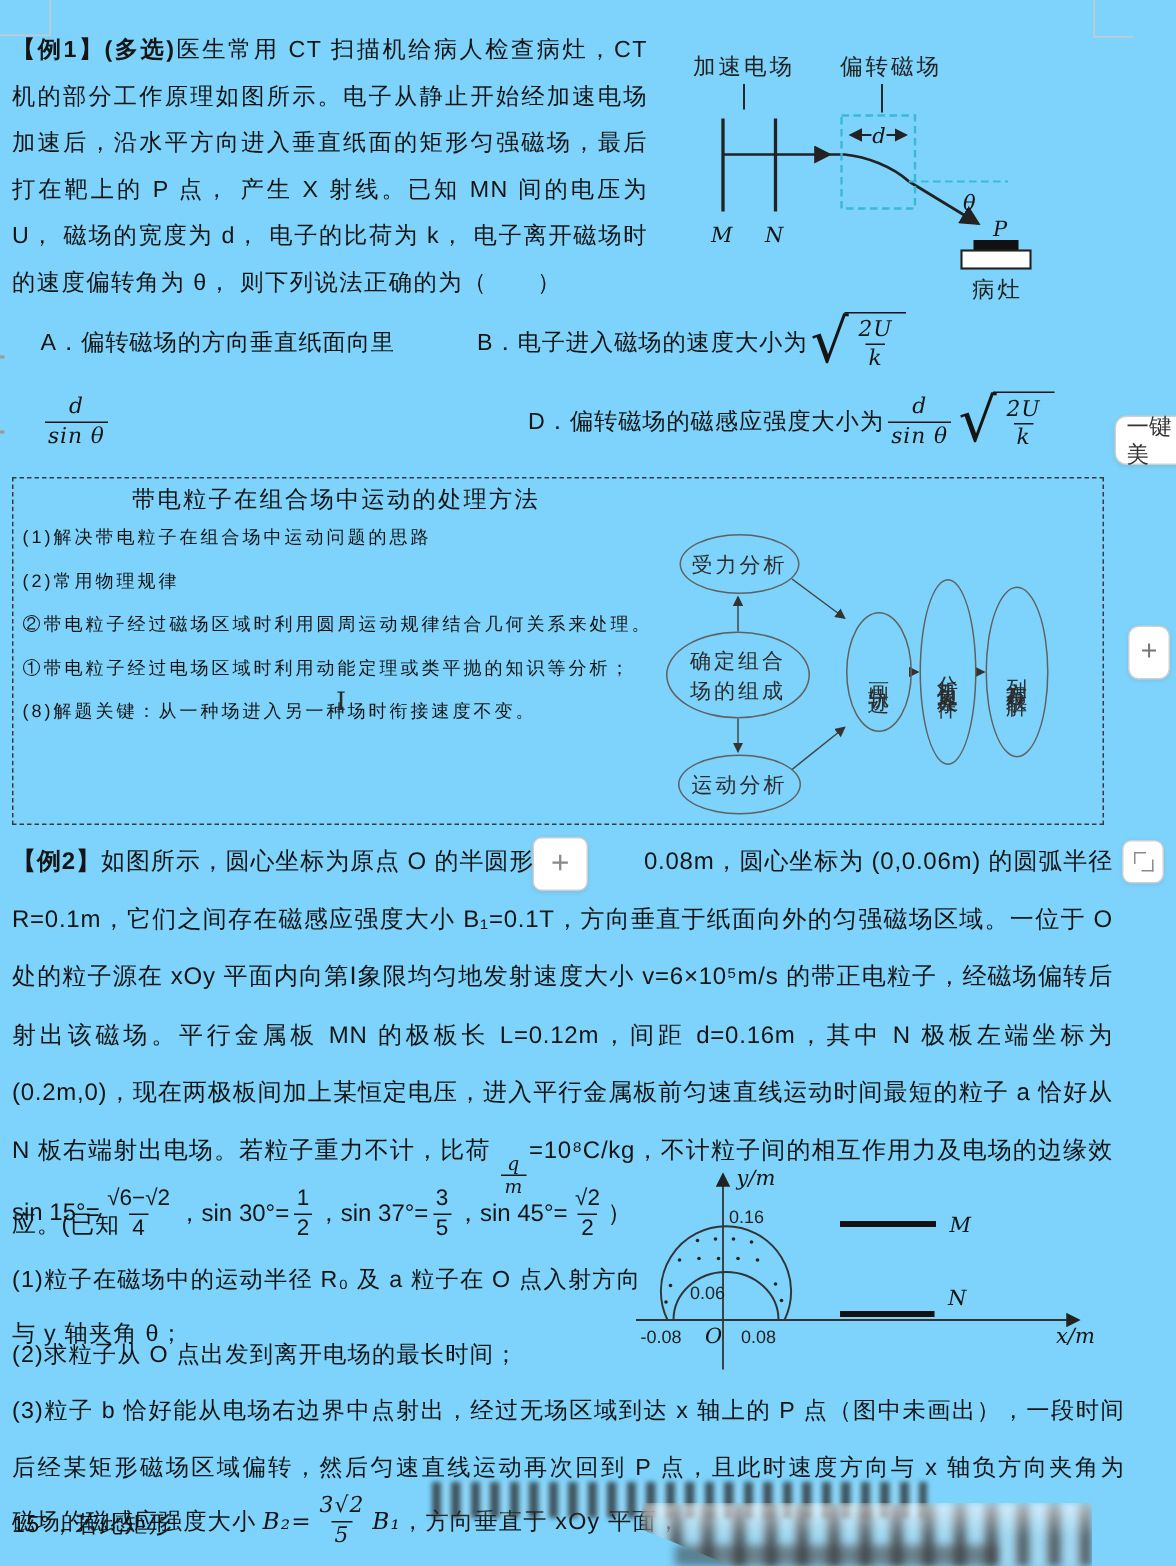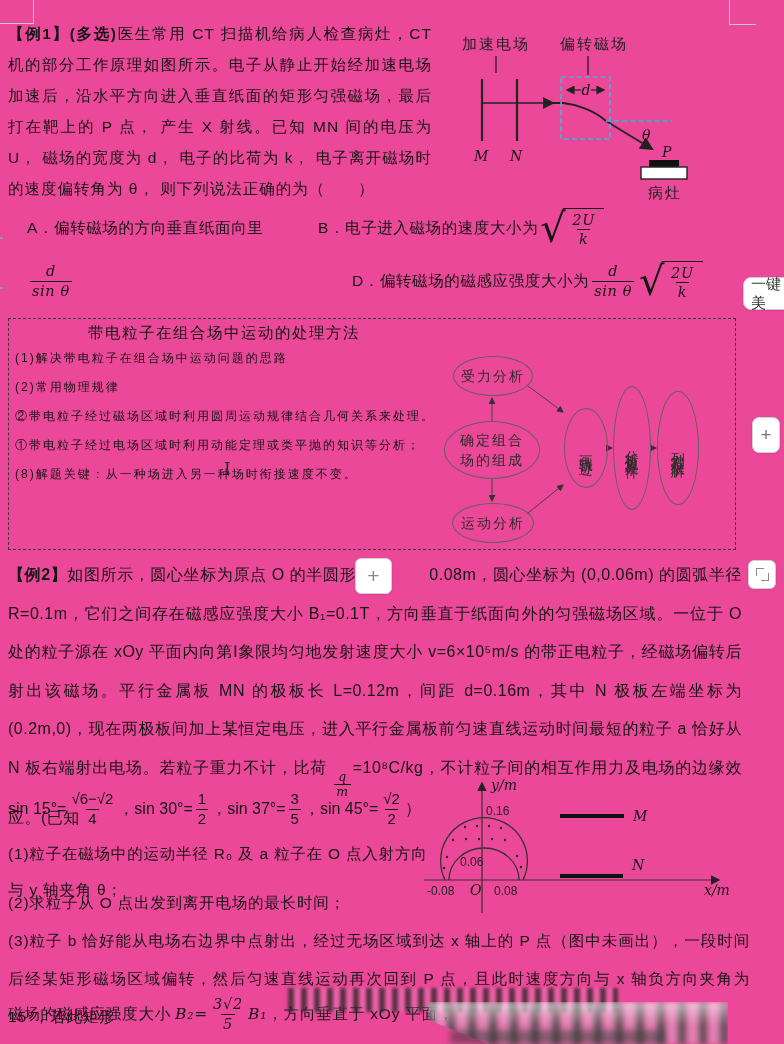--- a/index.html
+++ b/index.html
@@ -1,16 +1,16 @@
 <!DOCTYPE html>
 <html><head>
 <meta charset="utf-8">
 <style>
   html,body{margin:0;padding:0;background:#fff;}
-  #page{position:relative;width:784px;height:1044px;background:#ec4899;overflow:hidden;
+  #page{position:relative;width:784px;height:1044px;background:#7dd3fc;overflow:hidden;
         font-family:"Liberation Sans",sans-serif;color:#151515;}
   .abs{position:absolute;}
   
   .corner-tl{left:0;top:0;width:33px;height:23px;border-right:1px solid #c9c9c9;border-bottom:1px solid #c9c9c9;}
   .corner-tr{left:729px;top:0;width:26px;height:24px;border-left:1px solid #c9c9c9;border-bottom:1px solid #c9c9c9;}
   .edge-tick{left:0;width:3px;height:2px;background:#9a9a9a;}
   
   .para1{left:8px;top:18px;width:762px;font-size:15.5px;line-height:31px;text-align:justify;letter-spacing:1px;}
   .figspace{float:right;width:338px;height:168px;}
   .bold{font-weight:bold;}

